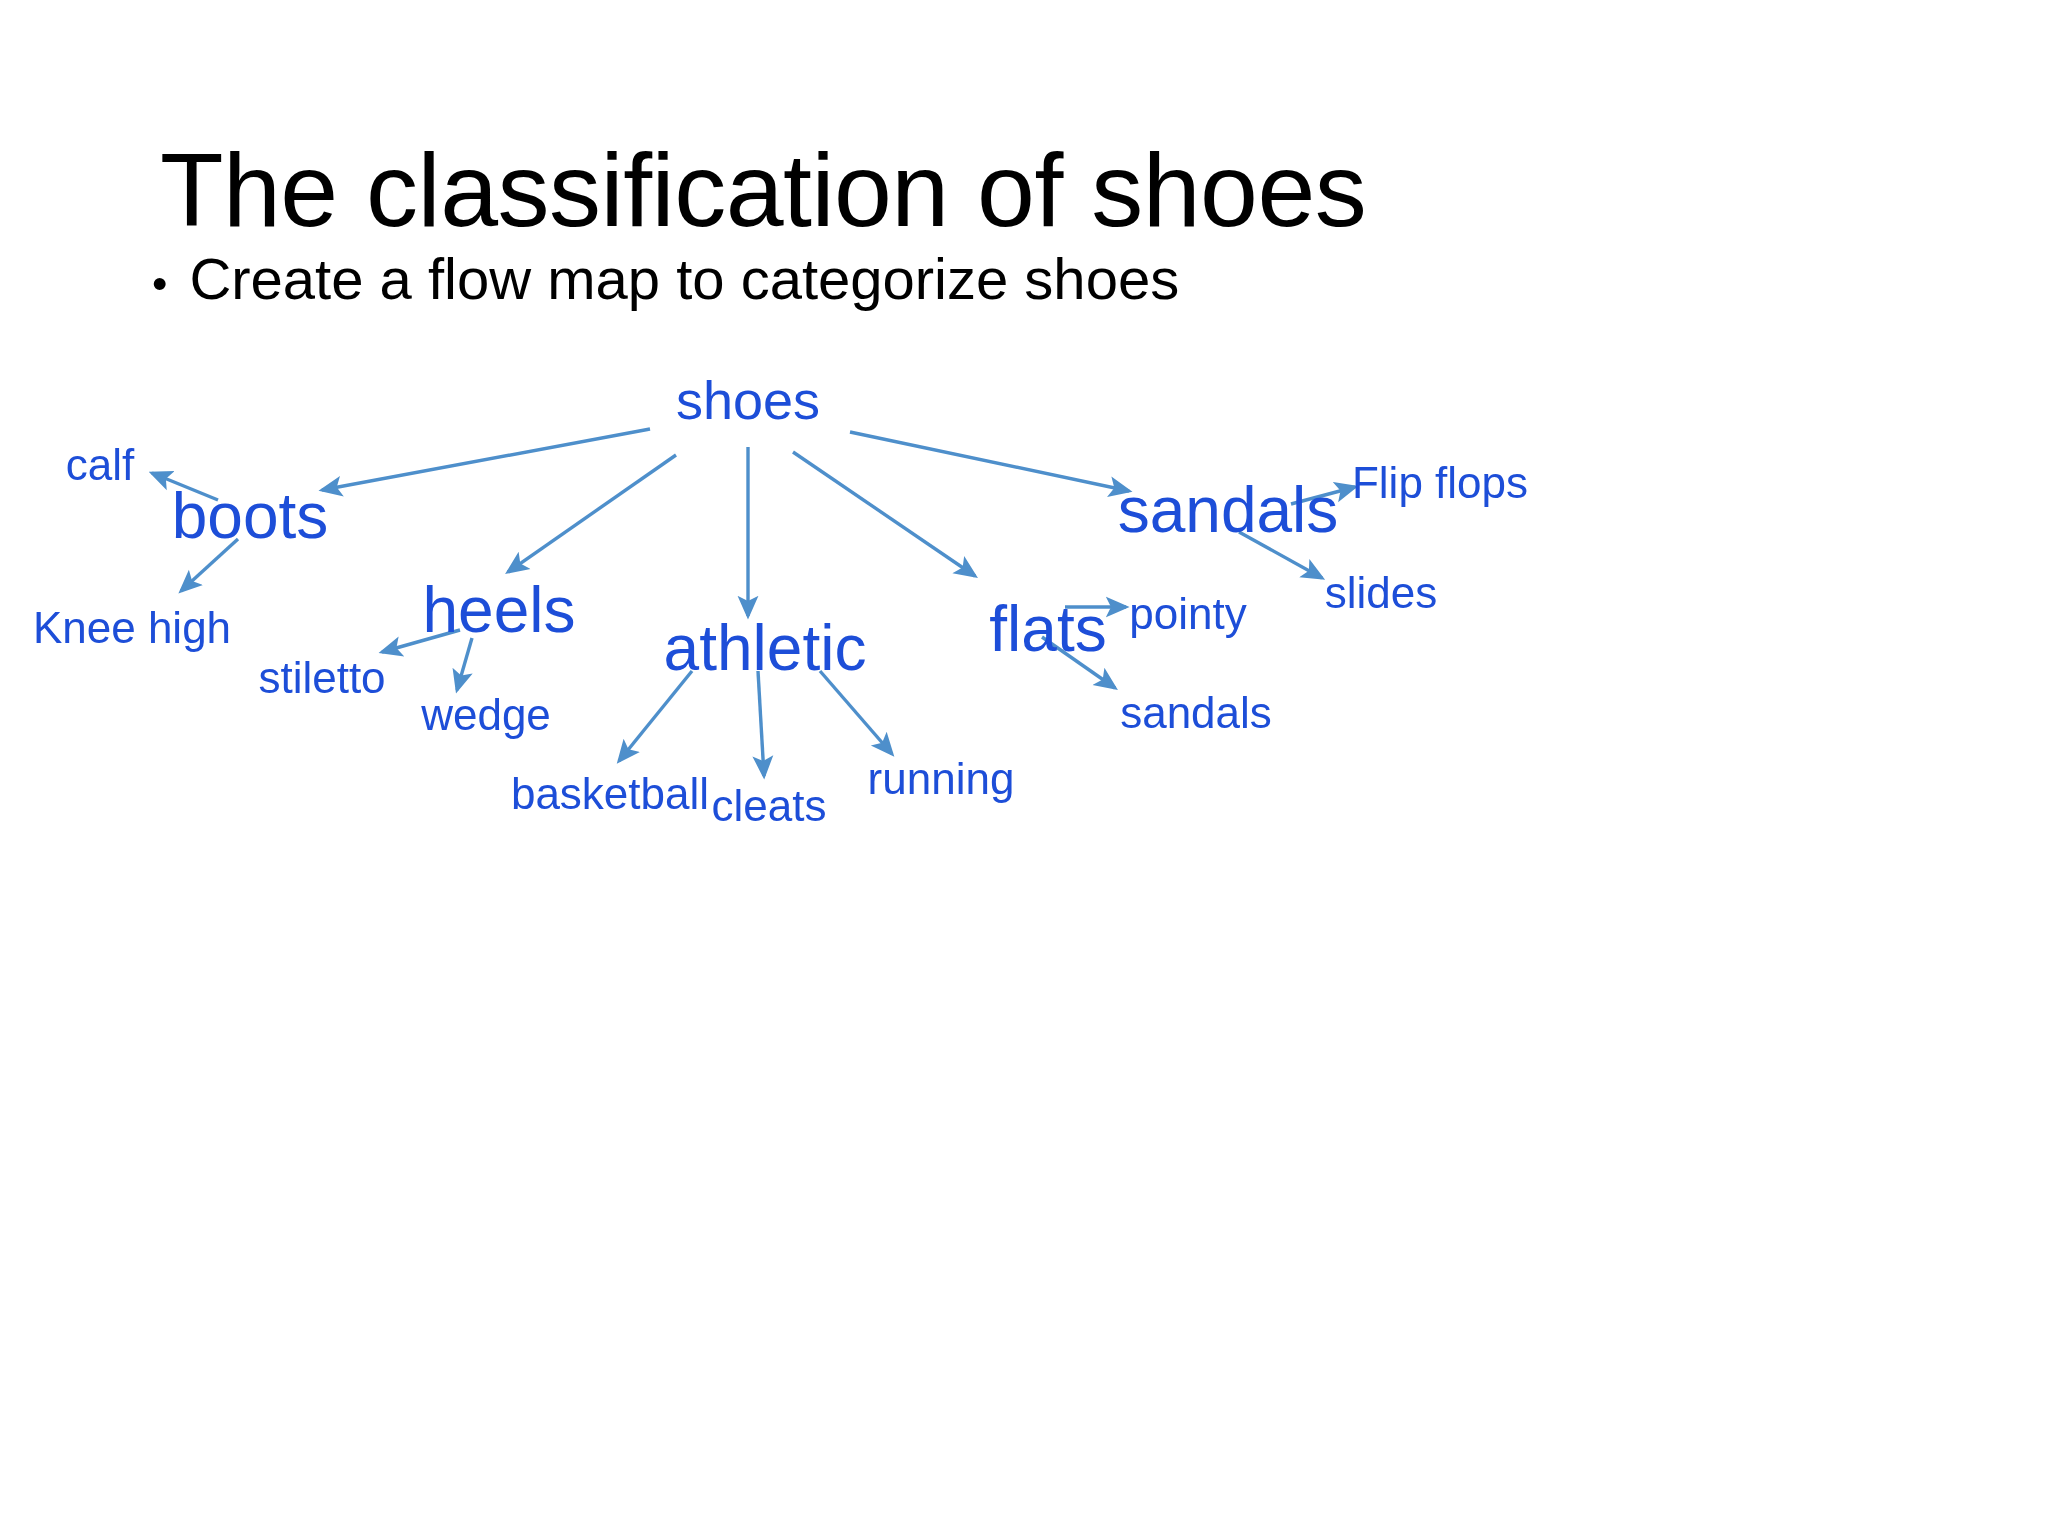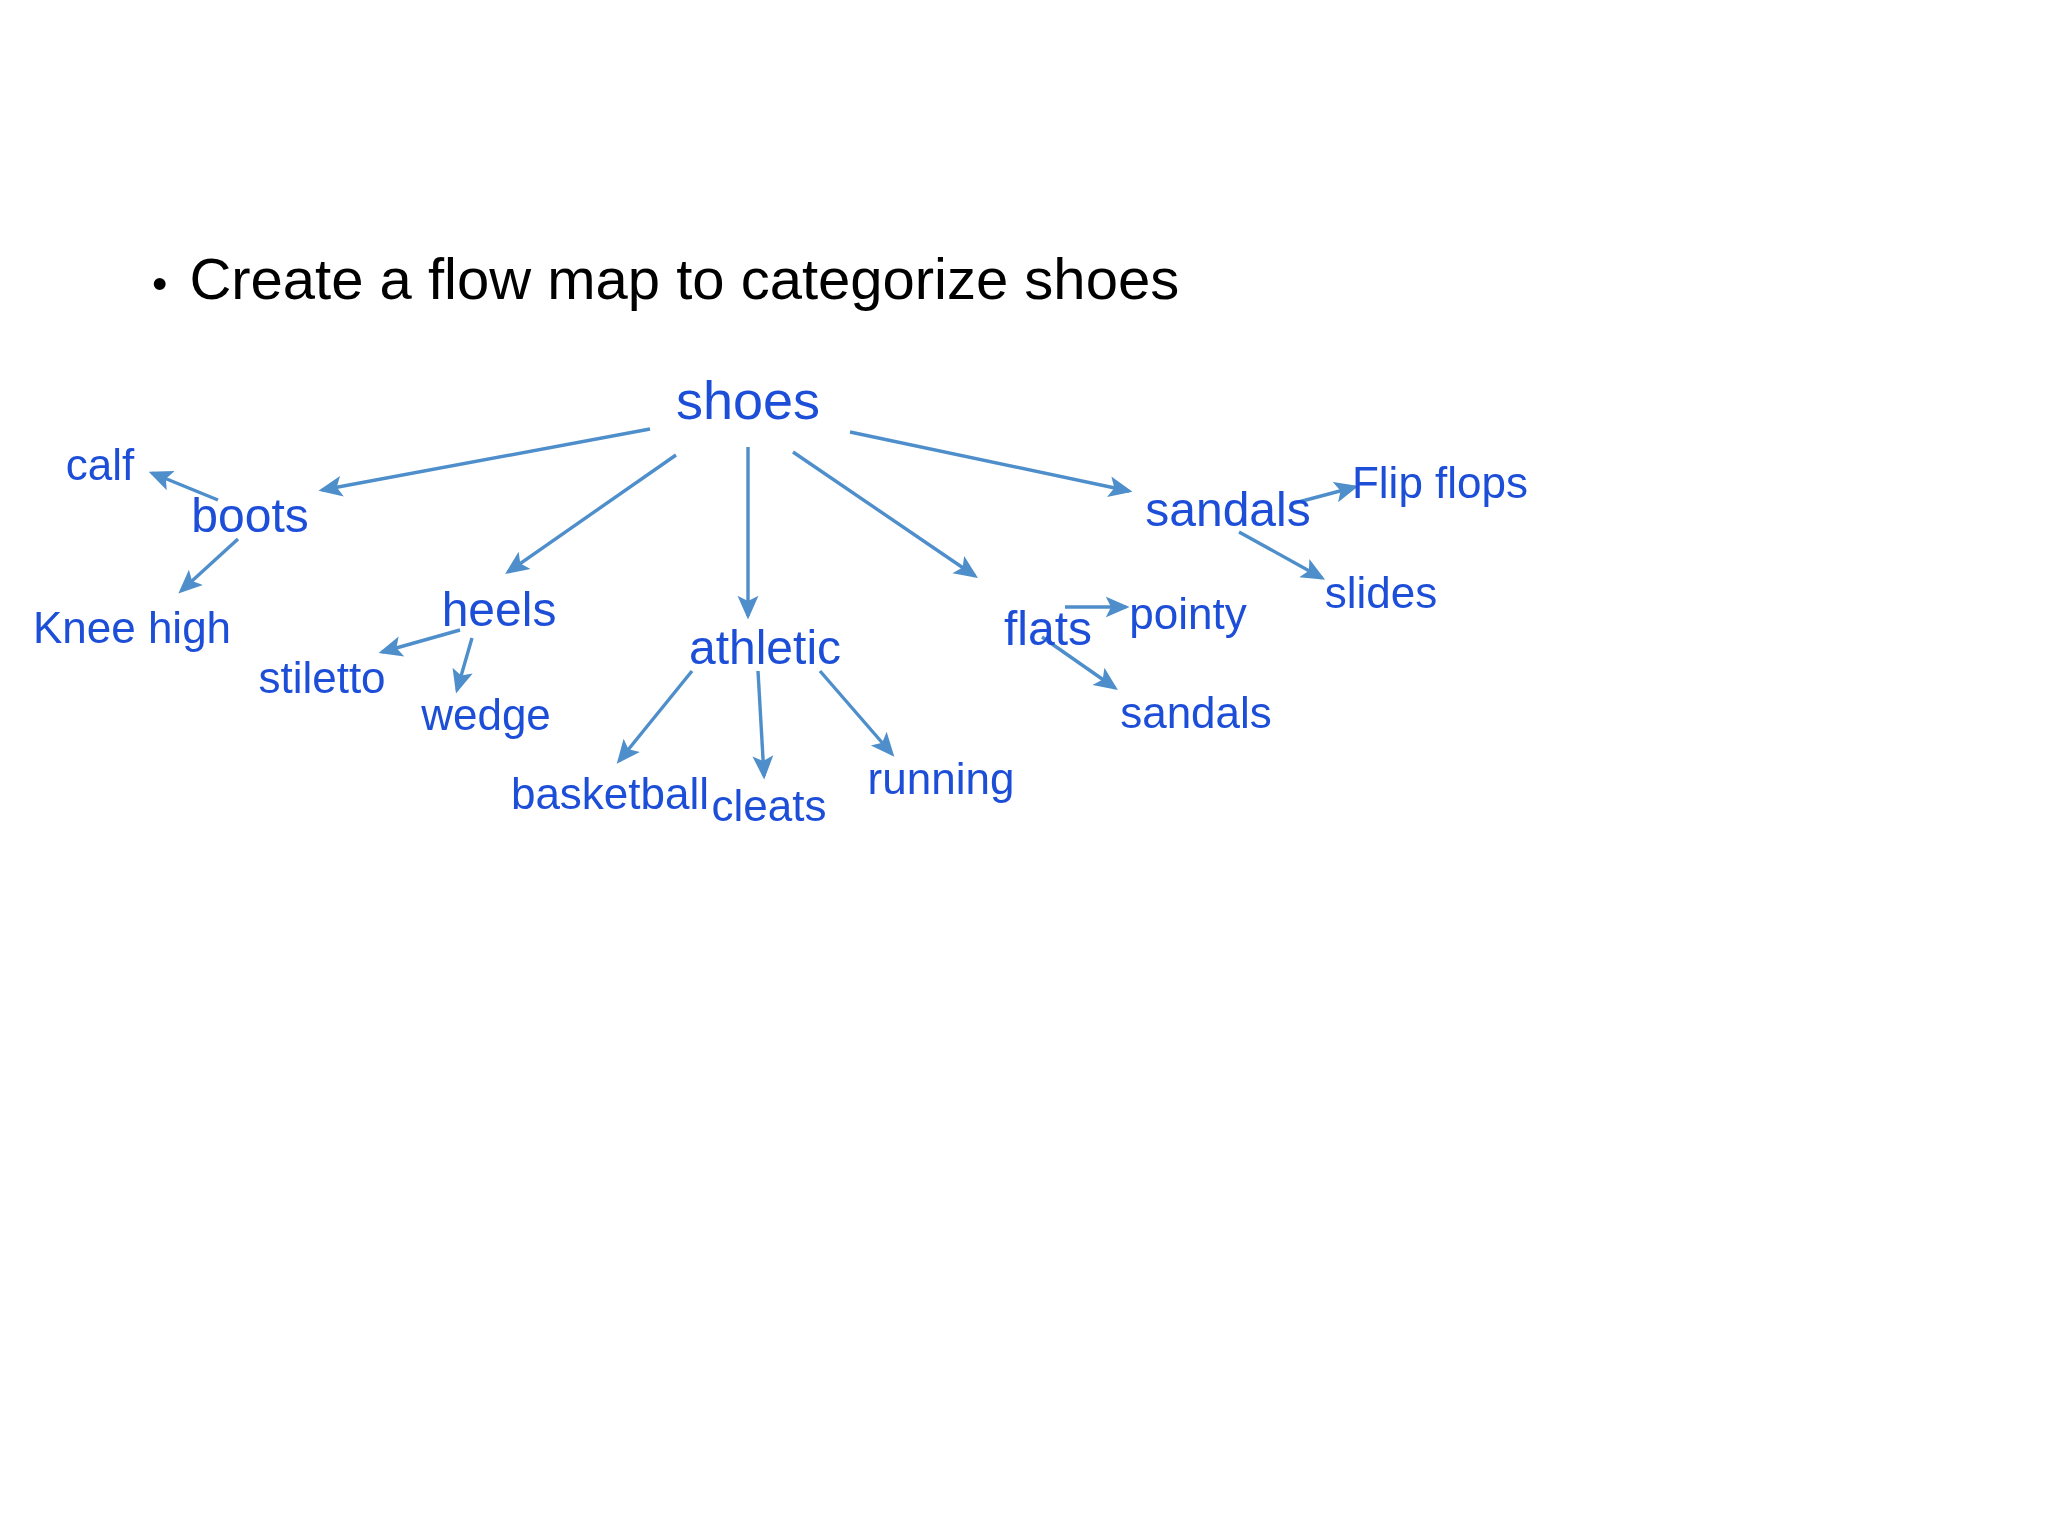--- a/index.html
+++ b/index.html
@@ -77,28 +77,29 @@
   }
   .node-label {
     position: absolute;
     transform: translate(-50%, -50%);
     white-space: nowrap;
     color: #1d4ed8;
     font-family: "Liberation Sans", sans-serif;
     line-height: 1;
   }
   .node-root  { font-size: 54px; }
-  .node-lvl1  { font-size: 48px; }
+  .node-lvl1  { font-size: 64px; }
   .node-lvl2  { font-size: 44px; }
 </style>
 </head>
 <body>
 
 <div class="slide">
 
+  <h1 class="slide-title">The classification of shoes</h1>
 
   <ul class="bullet-list">
     <li class="bullet-item">
       <span class="bullet-dot">•</span>
       <span>Create a flow map to categorize shoes</span>
     </li>
   </ul>
 
   <div class="flowmap">
     <svg id="flow-svg" viewBox="0 0 2048 1536" xmlns="http://www.w3.org/2000/svg">

